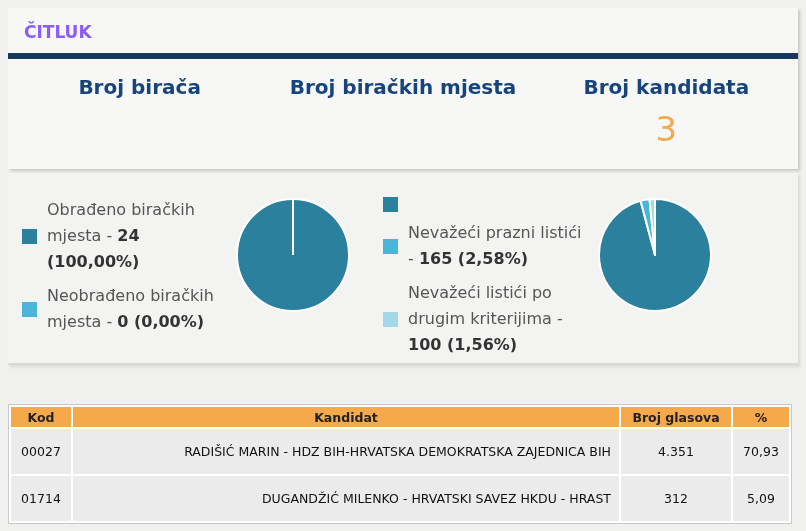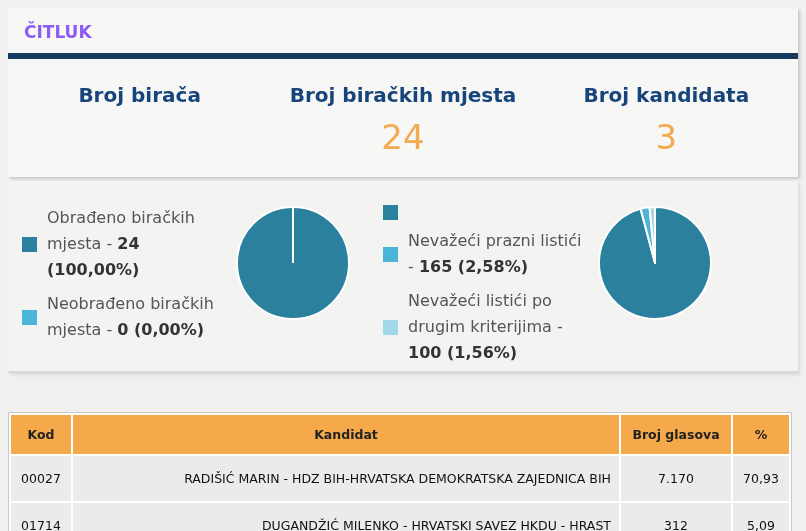--- a/index.html
+++ b/index.html
@@ -18,21 +18,21 @@
   }
   .card-title {
     padding: 14px 16px 11px 16px;
     font-size: 17px;
     font-weight: bold;
     color: #8b5cf6;
   }
   .navy-bar { height: 6px; background: #16395E; }
   .stats { display: flex; padding: 10px 0 20px 0; }
   .stat { flex: 1; text-align: center; }
-  .stat-label { font-size: 20px; font-weight: 600; color: #17457B; margin-top: 14px; }
+  .stat-label { font-size: 20px; font-weight: 600; color: #17457B; margin-top: 6px; }
   .stat-value { font-size: 34px; color: #F3A94E; margin-top: 10px; }
 
   
   .panel {
     margin: 4px 8px 0 8px;
     background: #F3F3F2;
     height: 192px;
     border-bottom: 2px solid #D9D9D8;
     box-shadow: 2px 2px 3px rgba(0,0,0,0.10);
     display: flex;
@@ -60,21 +60,21 @@
     border-collapse: separate;
     border-spacing: 2px;
     background: #FFFFFF;
     border: 1px solid #C9C9C9;
   }
   table.results th {
     background: #F5A94A;
     color: #222222;
     font-size: 12.5px;
     font-weight: bold;
-    height: 39px;
+    height: 20px;
     text-align: center;
     padding: 0 6px;
   }
   table.results td {
     font-size: 12.5px;
     color: #111111;
     height: 45px;
     padding: 0 8px;
     text-align: center;
     background: #EBEBEB;
@@ -90,21 +90,20 @@
 
 <div class="card">
   <div class="card-title">ČITLUK</div>
   <div class="navy-bar"></div>
   <div class="stats">
     <div class="stat">
       <div class="stat-label">Broj birača</div>
     </div>
     <div class="stat">
       <div class="stat-label">Broj biračkih mjesta</div>
-      <div class="stat-value">24</div>
     </div>
     <div class="stat">
       <div class="stat-label">Broj kandidata</div>
       <div class="stat-value">3</div>
     </div>
   </div>
 </div>
 
 <div class="panel">
 
@@ -162,21 +161,21 @@
         <th>Kod</th>
         <th>Kandidat</th>
         <th>Broj glasova</th>
         <th>%</th>
       </tr>
     </thead>
     <tbody>
       <tr>
         <td>00027</td>
         <td class="kandidat">RADIŠIĆ MARIN - HDZ BIH-HRVATSKA DEMOKRATSKA ZAJEDNICA BIH</td>
-        <td>7.170</td>
+        <td>4.351</td>
         <td>70,93</td>
       </tr>
       <tr>
         <td>01714</td>
         <td class="kandidat">DUGANDŽIĆ MILENKO - HRVATSKI SAVEZ HKDU - HRAST</td>
         <td>312</td>
         <td>5,09</td>
       </tr>
     </tbody>
   </table>

